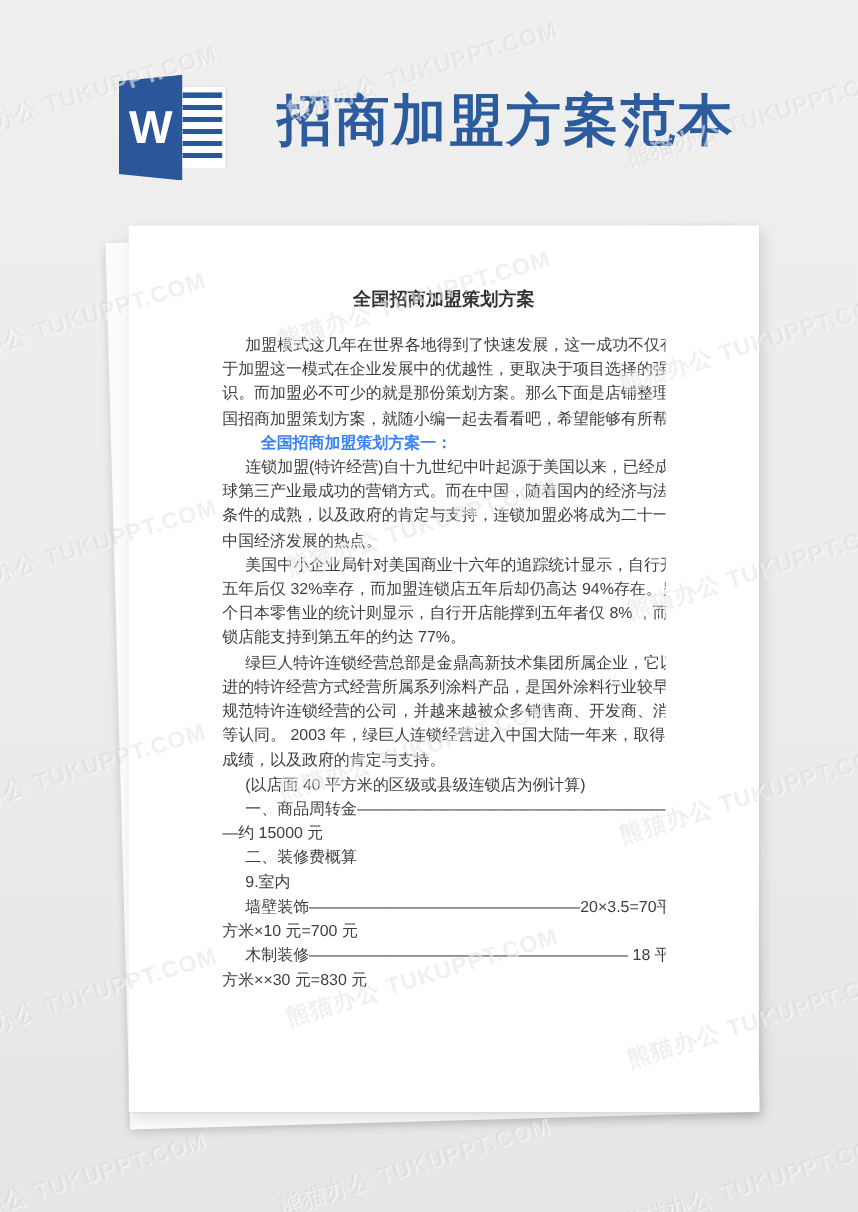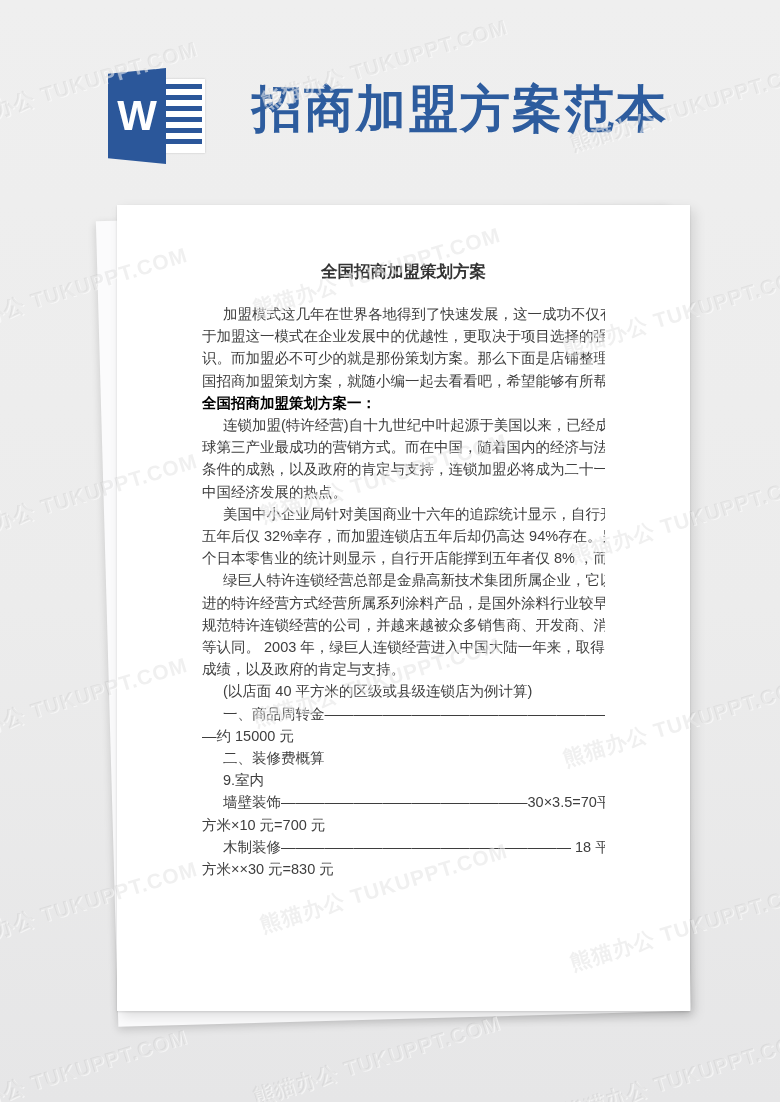--- a/index.html
+++ b/index.html
@@ -54,21 +54,21 @@
   }
   .doc-title {
     text-align:center; font-size:16.5px; font-weight:700; color:#333333;
     margin-bottom:20px; white-space:nowrap;
   }
   .ln {
     font-size:14.5px; line-height:22.2px; color:#3e3e3e;
     white-space:nowrap; overflow:hidden;
   }
   .ind { padding-left:21px; }
-  .b { font-weight:700; color:#000000; }
+  .b { font-weight:700; color:#3b82f6;margin-left:35px; }
 
   
   .wm-layer { position:absolute; inset:0; z-index:5; pointer-events:none; }
   .wm {
     position:absolute; transform:rotate(-17deg);
     font-weight:700; font-size:21px; letter-spacing:1px; white-space:nowrap;
     color:rgba(150,150,150,.14);
     text-shadow:1px 1px 0 rgba(255,255,255,.55);
   }
   .wm:nth-of-type(1){left:-55px;top:72px}   .wm:nth-of-type(2){left:255px;top:50px}
@@ -106,31 +106,32 @@
     <div class="ln">识。而加盟必不可少的就是那份策划方案。那么下面是店铺整理的全</div>
     <div class="ln">国招商加盟策划方案，就随小编一起去看看吧，希望能够有所帮助。</div>
     <div class="ln b">全国招商加盟策划方案一：</div>
     <div class="ln ind">连锁加盟(特许经营)自十九世纪中叶起源于美国以来，已经成为全</div>
     <div class="ln">球第三产业最成功的营销方式。而在中国，随着国内的经济与法规等</div>
     <div class="ln">条件的成熟，以及政府的肯定与支持，连锁加盟必将成为二十一世纪</div>
     <div class="ln">中国经济发展的热点。</div>
     <div class="ln ind">美国中小企业局针对美国商业十六年的追踪统计显示，自行开店</div>
     <div class="ln">五年后仅 32%幸存，而加盟连锁店五年后却仍高达 94%存在。另外一</div>
     <div class="ln">个日本零售业的统计则显示，自行开店能撑到五年者仅 8% ，而加盟连</div>
+    <div class="ln">锁店能支持到第五年的约达 77%。</div>
     <div class="ln ind">绿巨人特许连锁经营总部是金鼎高新技术集团所属企业，它以先</div>
     <div class="ln">进的特许经营方式经营所属系列涂料产品，是国外涂料行业较早开展</div>
     <div class="ln">规范特许连锁经营的公司，并越来越被众多销售商、开发商、消费者</div>
     <div class="ln">等认同。  2003 年，绿巨人连锁经营进入中国大陆一年来，取得娇人的</div>
     <div class="ln">成绩，以及政府的肯定与支持。</div>
     <div class="ln ind">(以店面 40 平方米的区级或县级连锁店为例计算)</div>
     <div class="ln ind">一、商品周转金——————————————————————</div>
     <div class="ln">—约 15000 元</div>
     <div class="ln ind">二、装修费概算</div>
     <div class="ln ind">9.室内</div>
-    <div class="ln ind">墙壁装饰—————————————————30×3.5=70平</div>
+    <div class="ln ind">墙壁装饰—————————————————20×3.5=70平</div>
     <div class="ln">方米×10 元=700 元</div>
     <div class="ln ind">木制装修———————————————————— 18 平</div>
     <div class="ln">方米××30 元=830 元</div>
   </div>
 
   <div class="wm-layer">
     <span class="wm">熊猫办公 TUKUPPT.COM</span>
     <span class="wm">熊猫办公 TUKUPPT.COM</span>
     <span class="wm">熊猫办公 TUKUPPT.COM</span>
     <span class="wm">熊猫办公 TUKUPPT.COM</span>

